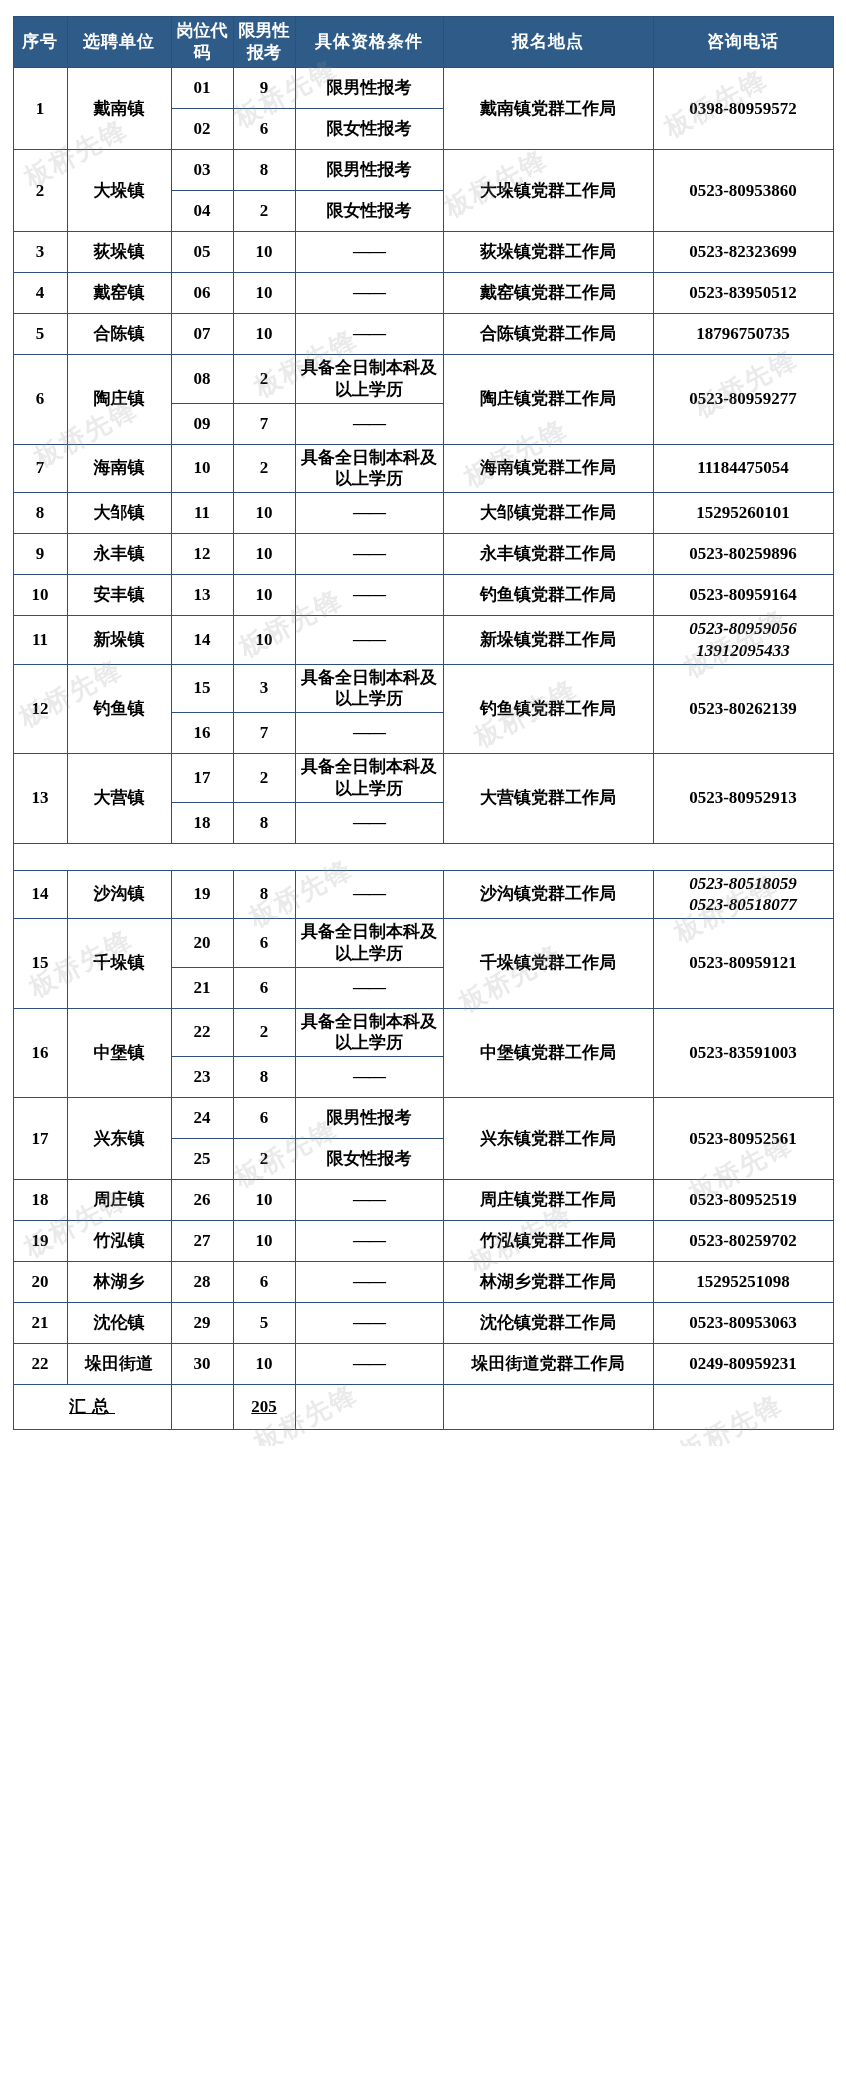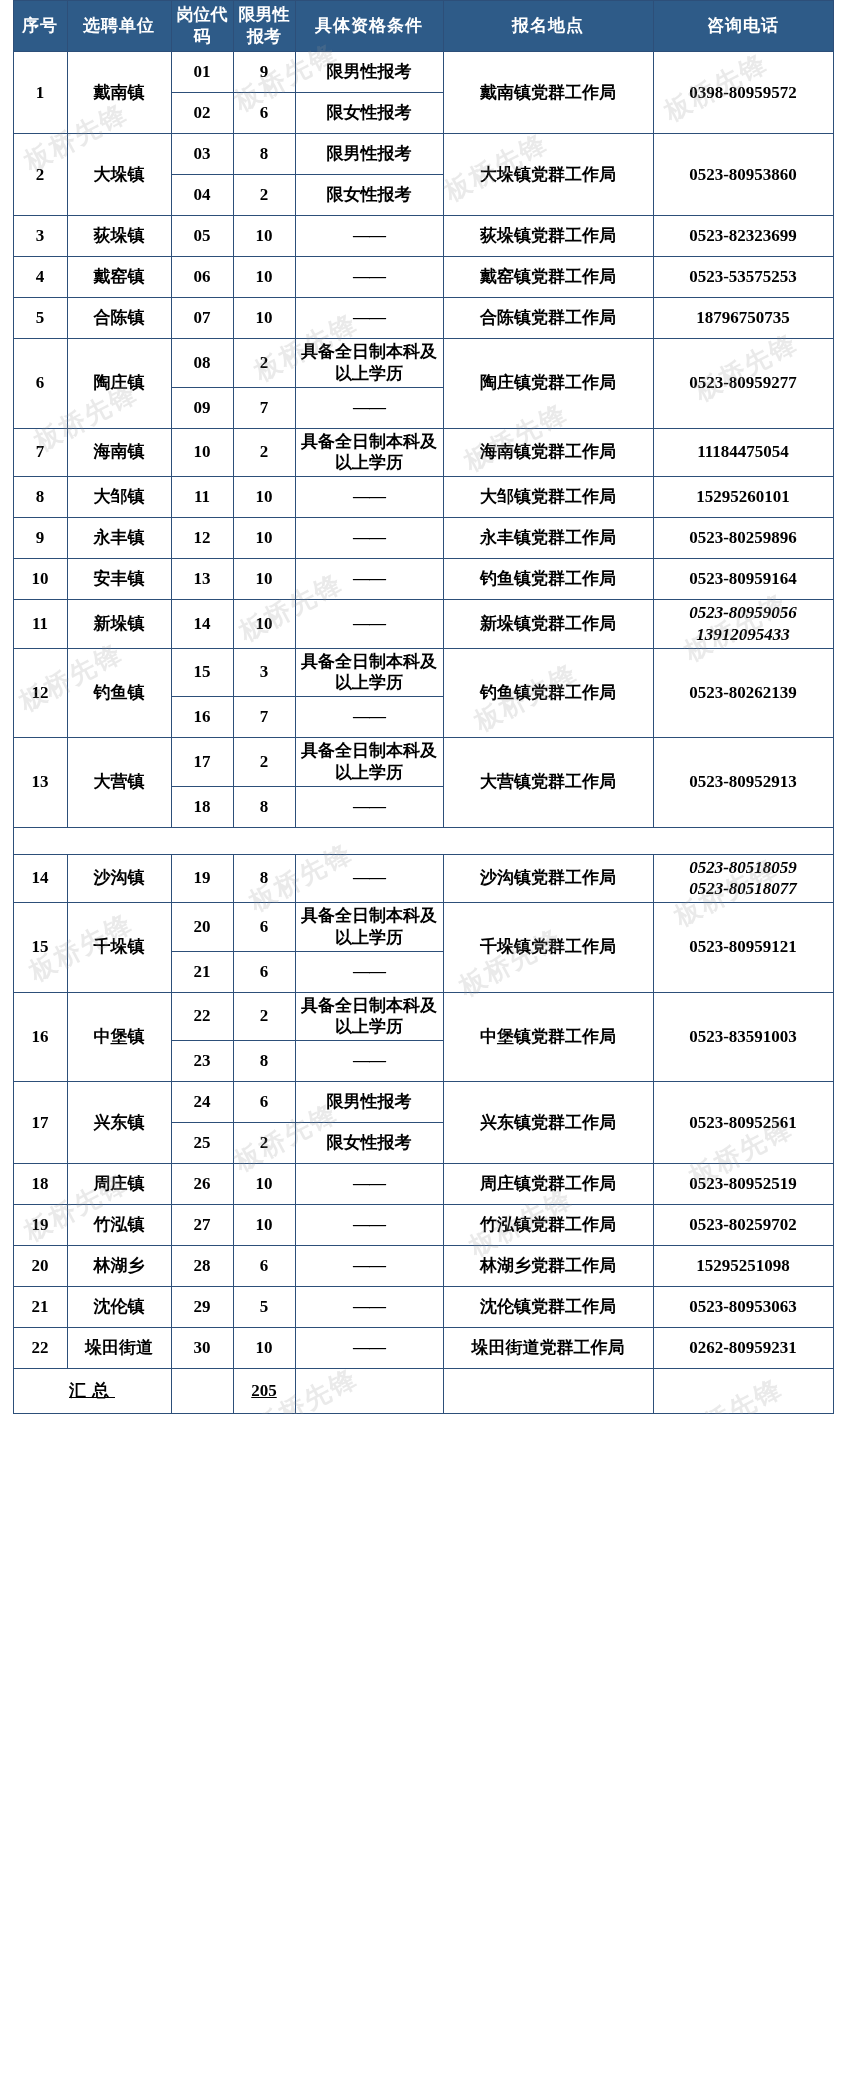--- a/index.html
+++ b/index.html
@@ -16,21 +16,21 @@
   .page {
     width: 846px;
     position: relative;
     padding: 0;
     box-sizing: border-box;
   }
   table.rt {
     border-collapse: collapse;
     table-layout: fixed;
     width: 820px;
-    margin: 0 auto;
+    margin: 16px auto;
     background: transparent;
   }
   table.rt td, table.rt th {
     border: 1px solid #2d4f79;
     text-align: center;
     vertical-align: middle;
     font-size: 17px;
     font-weight: bold;
     padding: 2px 2px;
     line-height: 1.28;
@@ -188,21 +188,21 @@
           <td rowspan="1">荻垛镇党群工作局</td>
           <td rowspan="1" class="">0523-82323699</td>
         </tr>
         <tr>
           <td rowspan="1">4</td>
           <td rowspan="1">戴窑镇</td>
           <td>06</td>
           <td>10</td>
           <td class="dash">——</td>
           <td rowspan="1">戴窑镇党群工作局</td>
-          <td rowspan="1" class="">0523-53575253</td>
+          <td rowspan="1" class="">0523-83950512</td>
         </tr>
         <tr>
           <td rowspan="1">5</td>
           <td rowspan="1">合陈镇</td>
           <td>07</td>
           <td>10</td>
           <td class="dash">——</td>
           <td rowspan="1">合陈镇党群工作局</td>
           <td rowspan="1" class="">18796750735</td>
         </tr>
@@ -383,21 +383,21 @@
           <td rowspan="1">沈伦镇党群工作局</td>
           <td rowspan="1" class="">0523-80953063</td>
         </tr>
         <tr>
           <td rowspan="1">22</td>
           <td rowspan="1">垛田街道</td>
           <td>30</td>
           <td>10</td>
           <td class="dash">——</td>
           <td rowspan="1">垛田街道党群工作局</td>
-          <td rowspan="1" class="">0262-80959231</td>
+          <td rowspan="1" class="">0249-80959231</td>
         </tr>
         <tr class="summary">
           <td colspan="2" class="sum-label">汇总</td>
           <td></td>
           <td>205</td>
           <td></td>
           <td></td>
           <td></td>
         </tr>
       </tbody>

